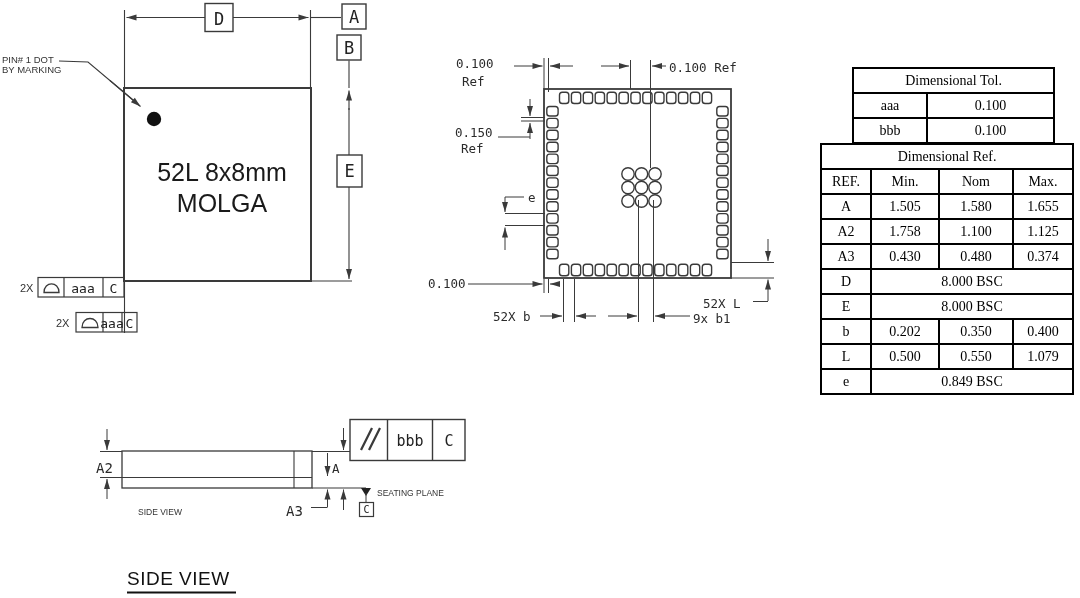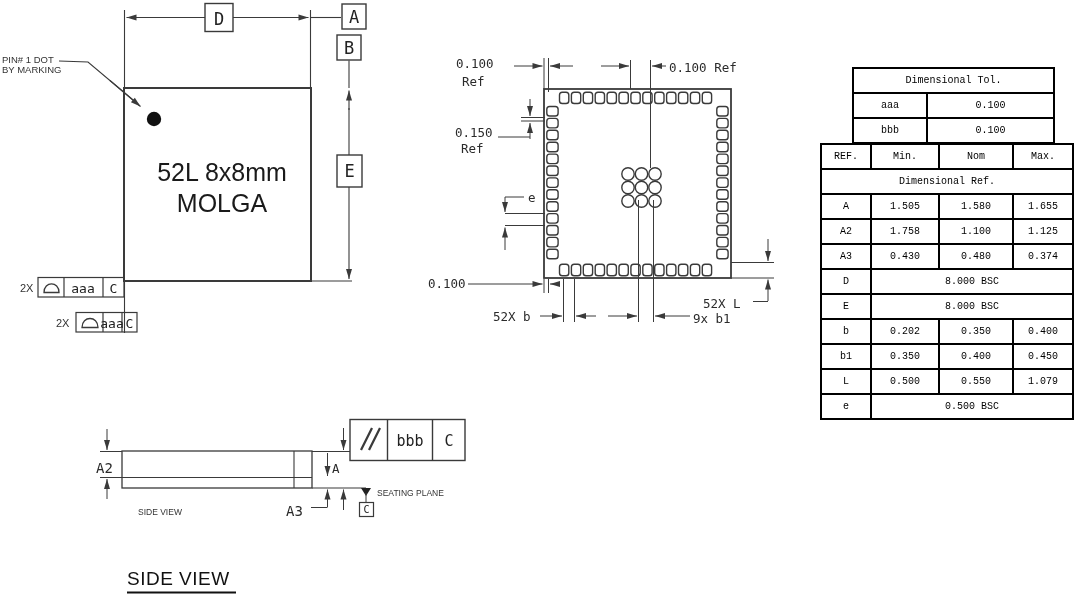--- a/index.html
+++ b/index.html
@@ -11,22 +11,22 @@
   .datum{font:17px "DejaVu Sans Mono",monospace;fill:#222;}
   .fcftxt{font:13px "DejaVu Sans Mono",monospace;fill:#222;}
   .fcftxt15{font:15px "DejaVu Sans Mono",monospace;fill:#222;}
   .pkg-title{font:25px "Liberation Sans",sans-serif;fill:#1a1a1a;}
   .note{font:9.5px "Liberation Sans",sans-serif;fill:#333;}
   .tiny{font:8.5px "Liberation Sans",sans-serif;fill:#333;}
   .caption{font:19px "Liberation Sans",sans-serif;fill:#111;letter-spacing:.5px;}
   .qty{font:11px "Liberation Sans",sans-serif;fill:#333;}
 
   .tbl-wrap{position:absolute;}
-  table{border-collapse:collapse;table-layout:fixed;font-family:Liberation Mono, monospace;
-        font-size:10px;color:#000;background:#fff;}
+  table{border-collapse:collapse;table-layout:fixed;font-family:Liberation Serif, serif;
+        font-size:14px;color:#000;background:#fff;}
   td,th{border:2px solid #000;text-align:center;padding:0;height:23px;line-height:23px;
         font-weight:400;overflow:hidden;white-space:nowrap;}
   th{font-weight:400;}
 </style>
 </head>
 <body>
 
 <div id="stage">
 
 <svg width="1080" height="598" viewBox="0 0 1080 598">
@@ -298,28 +298,28 @@
 <div class="tbl-wrap" style="left:820px;top:143px;">
   <table style="width:252px;">
     <colgroup>
           <col style="width:50px">
           <col style="width:68px">
           <col style="width:74px">
           <col style="width:60px">
         </colgroup>
     <thead>
       <tr>
+            <th colspan="4">Dimensional Ref.</th>
+          </tr>
+      <tr>
             <th>REF.</th>
             <th>Min.</th>
             <th>Nom</th>
             <th>Max.</th>
           </tr>
-      <tr>
-            <th colspan="4">Dimensional Ref.</th>
-          </tr>
     </thead>
     <tbody>
           <tr>
             <td>A</td>
             <td>1.505</td>
             <td>1.580</td>
             <td>1.655</td>
           </tr>
           <tr>
             <td>A2</td>
@@ -341,32 +341,26 @@
             <td>E</td>
             <td colspan="3">8.000 BSC</td>
           </tr>
           <tr>
             <td>b</td>
             <td>0.202</td>
             <td>0.350</td>
             <td>0.400</td>
           </tr>
           <tr>
-            <td>b1</td>
-            <td>0.350</td>
-            <td>0.400</td>
-            <td>0.450</td>
-          </tr>
-          <tr>
             <td>L</td>
             <td>0.500</td>
             <td>0.550</td>
             <td>1.079</td>
           </tr>
           <tr>
             <td>e</td>
-            <td colspan="3">0.500 BSC</td>
+            <td colspan="3">0.849 BSC</td>
           </tr>
         </tbody>
   </table>
 </div>
 
 </div>
 
 </body></html>

